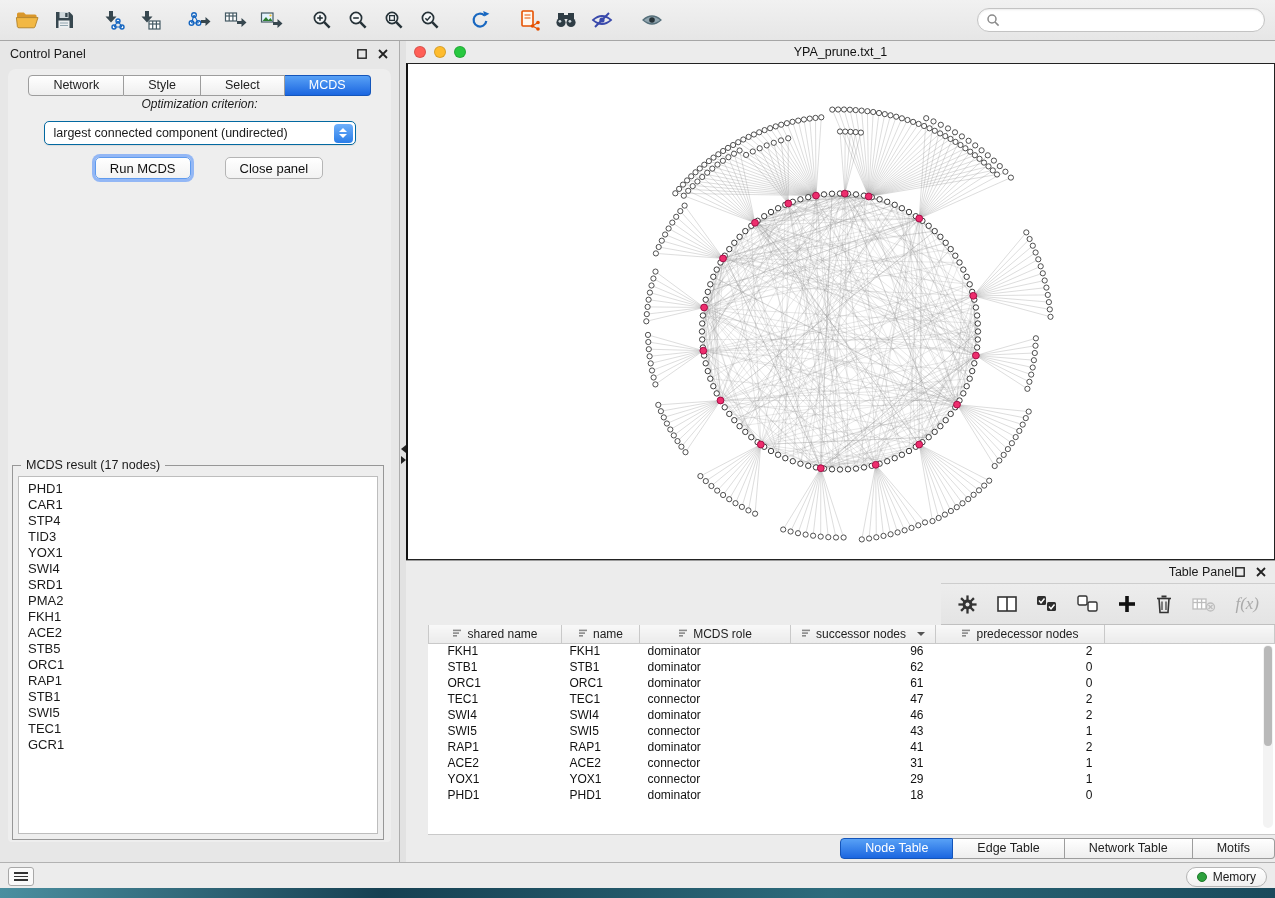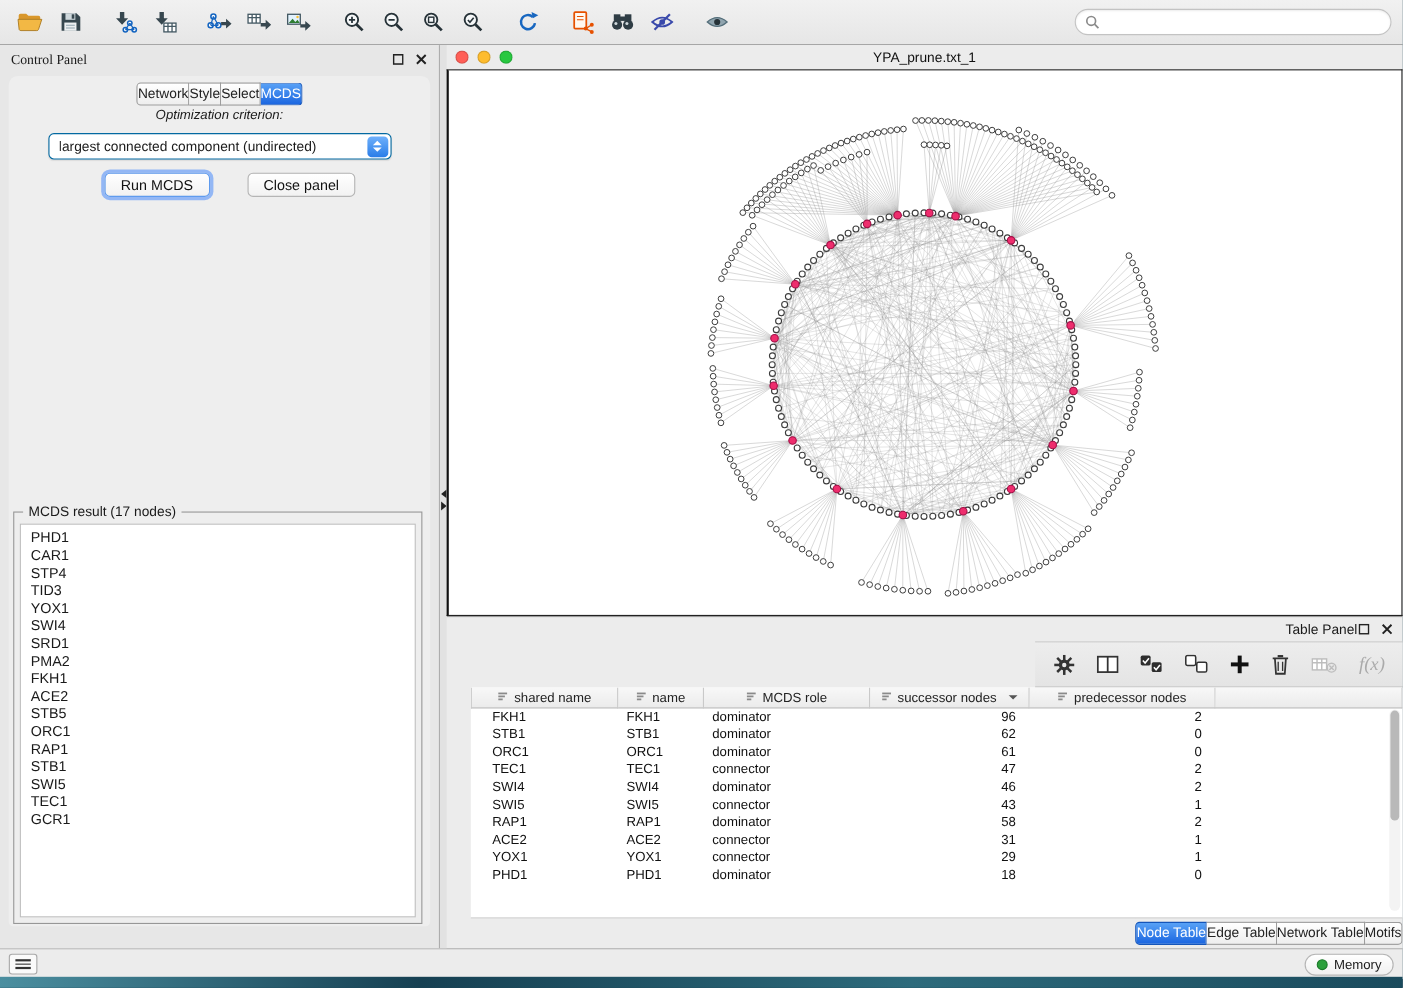--- a/index.html
+++ b/index.html
@@ -15,27 +15,27 @@
   .tbtn { width:36px; height:32px; display:flex; align-items:center; justify-content:center; border-radius:4px; flex:none; }
   .tgap { width:14px; flex:none; }
   .search-wrap { margin-left:auto; width:288px; height:24px; background:#fff; border:1px solid #c3c3c3;
     border-radius:12px; display:flex; align-items:center; padding:0 8px; box-shadow:inset 0 1px 2px rgba(0,0,0,.08); }
   .search-wrap input { border:none; outline:none; flex:1; font-size:12px; background:transparent; margin-left:5px; font-family:"Liberation Sans",sans-serif; }
 
   
   .main { flex:1; display:flex; min-height:0; }
   .control-panel { width:400px; flex:none; background:#e7e7e7; position:relative; border-right:1px solid #adadad; }
   .cp-card { position:absolute; left:8px; right:8px; top:28px; bottom:20px; background:#eeeeee; border-radius:8px 8px 4px 4px; }
-  .cp-header { position:relative; height:26px; display:flex; align-items:center; padding:0 10px; font-size:12.5px;font-family:Liberation Serif, serif; }
+  .cp-header { position:relative; height:26px; display:flex; align-items:center; padding:0 10px; font-size:12.5px; }
   .win-btns { margin-left:auto; display:flex; gap:9px; align-items:center; }
   .win-btn { width:12px; height:12px; display:flex; align-items:center; justify-content:center; }
 
   .seg-row { position:relative; display:flex; justify-content:center; margin-top:8px; }
   .seg-tab { border:1px solid #9d9d9d; border-left:none; background:linear-gradient(#ffffff,#eeeeee);
-    height:21px; line-height:19px; padding:0 0; font-size:12.5px; color:#222; }
+    height:21px; line-height:19px; padding:0 24px; font-size:12.5px; color:#222; }
   .seg-tab:first-child { border-left:1px solid #9d9d9d; border-radius:4px 0 0 4px; }
   .seg-tab:last-child { border-radius:0 4px 4px 0; }
   .seg-tab.active { background:linear-gradient(#58a1f6,#1b66e0); border-color:#1455ba; color:#fff; }
 
   .opt-label { position:relative; text-align:center; font-size:12px; margin-top:1px;font-style:italic; }
   .dropdown { position:relative; width:312px; height:24px; margin:10px auto 0 auto; background:#fff;
     border:1px solid #0369a1; border-radius:5px; display:flex; align-items:center; padding:0 2px 0 9px;
     font-size:12.5px; box-shadow:0 1px 1px rgba(0,0,0,.08); }
   .dropdown .val { flex:1; white-space:nowrap; overflow:hidden; }
   .stepper { width:19px; height:19px; border-radius:4px; background:linear-gradient(#6fb0fb,#2а7de8); background:linear-gradient(#6fb0fb,#2a7de8);
@@ -1445,21 +1445,21 @@
                   <td class="">SWI5</td>
                   <td class="">connector</td>
                   <td class="num">43</td>
                   <td class="num">1</td>
                   <td></td>
                 </tr>
                 <tr>
                   <td class="first ">RAP1</td>
                   <td class="">RAP1</td>
                   <td class="">dominator</td>
-                  <td class="num">58</td>
+                  <td class="num">41</td>
                   <td class="num">2</td>
                   <td></td>
                 </tr>
                 <tr>
                   <td class="first ">ACE2</td>
                   <td class="">ACE2</td>
                   <td class="">connector</td>
                   <td class="num">31</td>
                   <td class="num">1</td>
                   <td></td>

